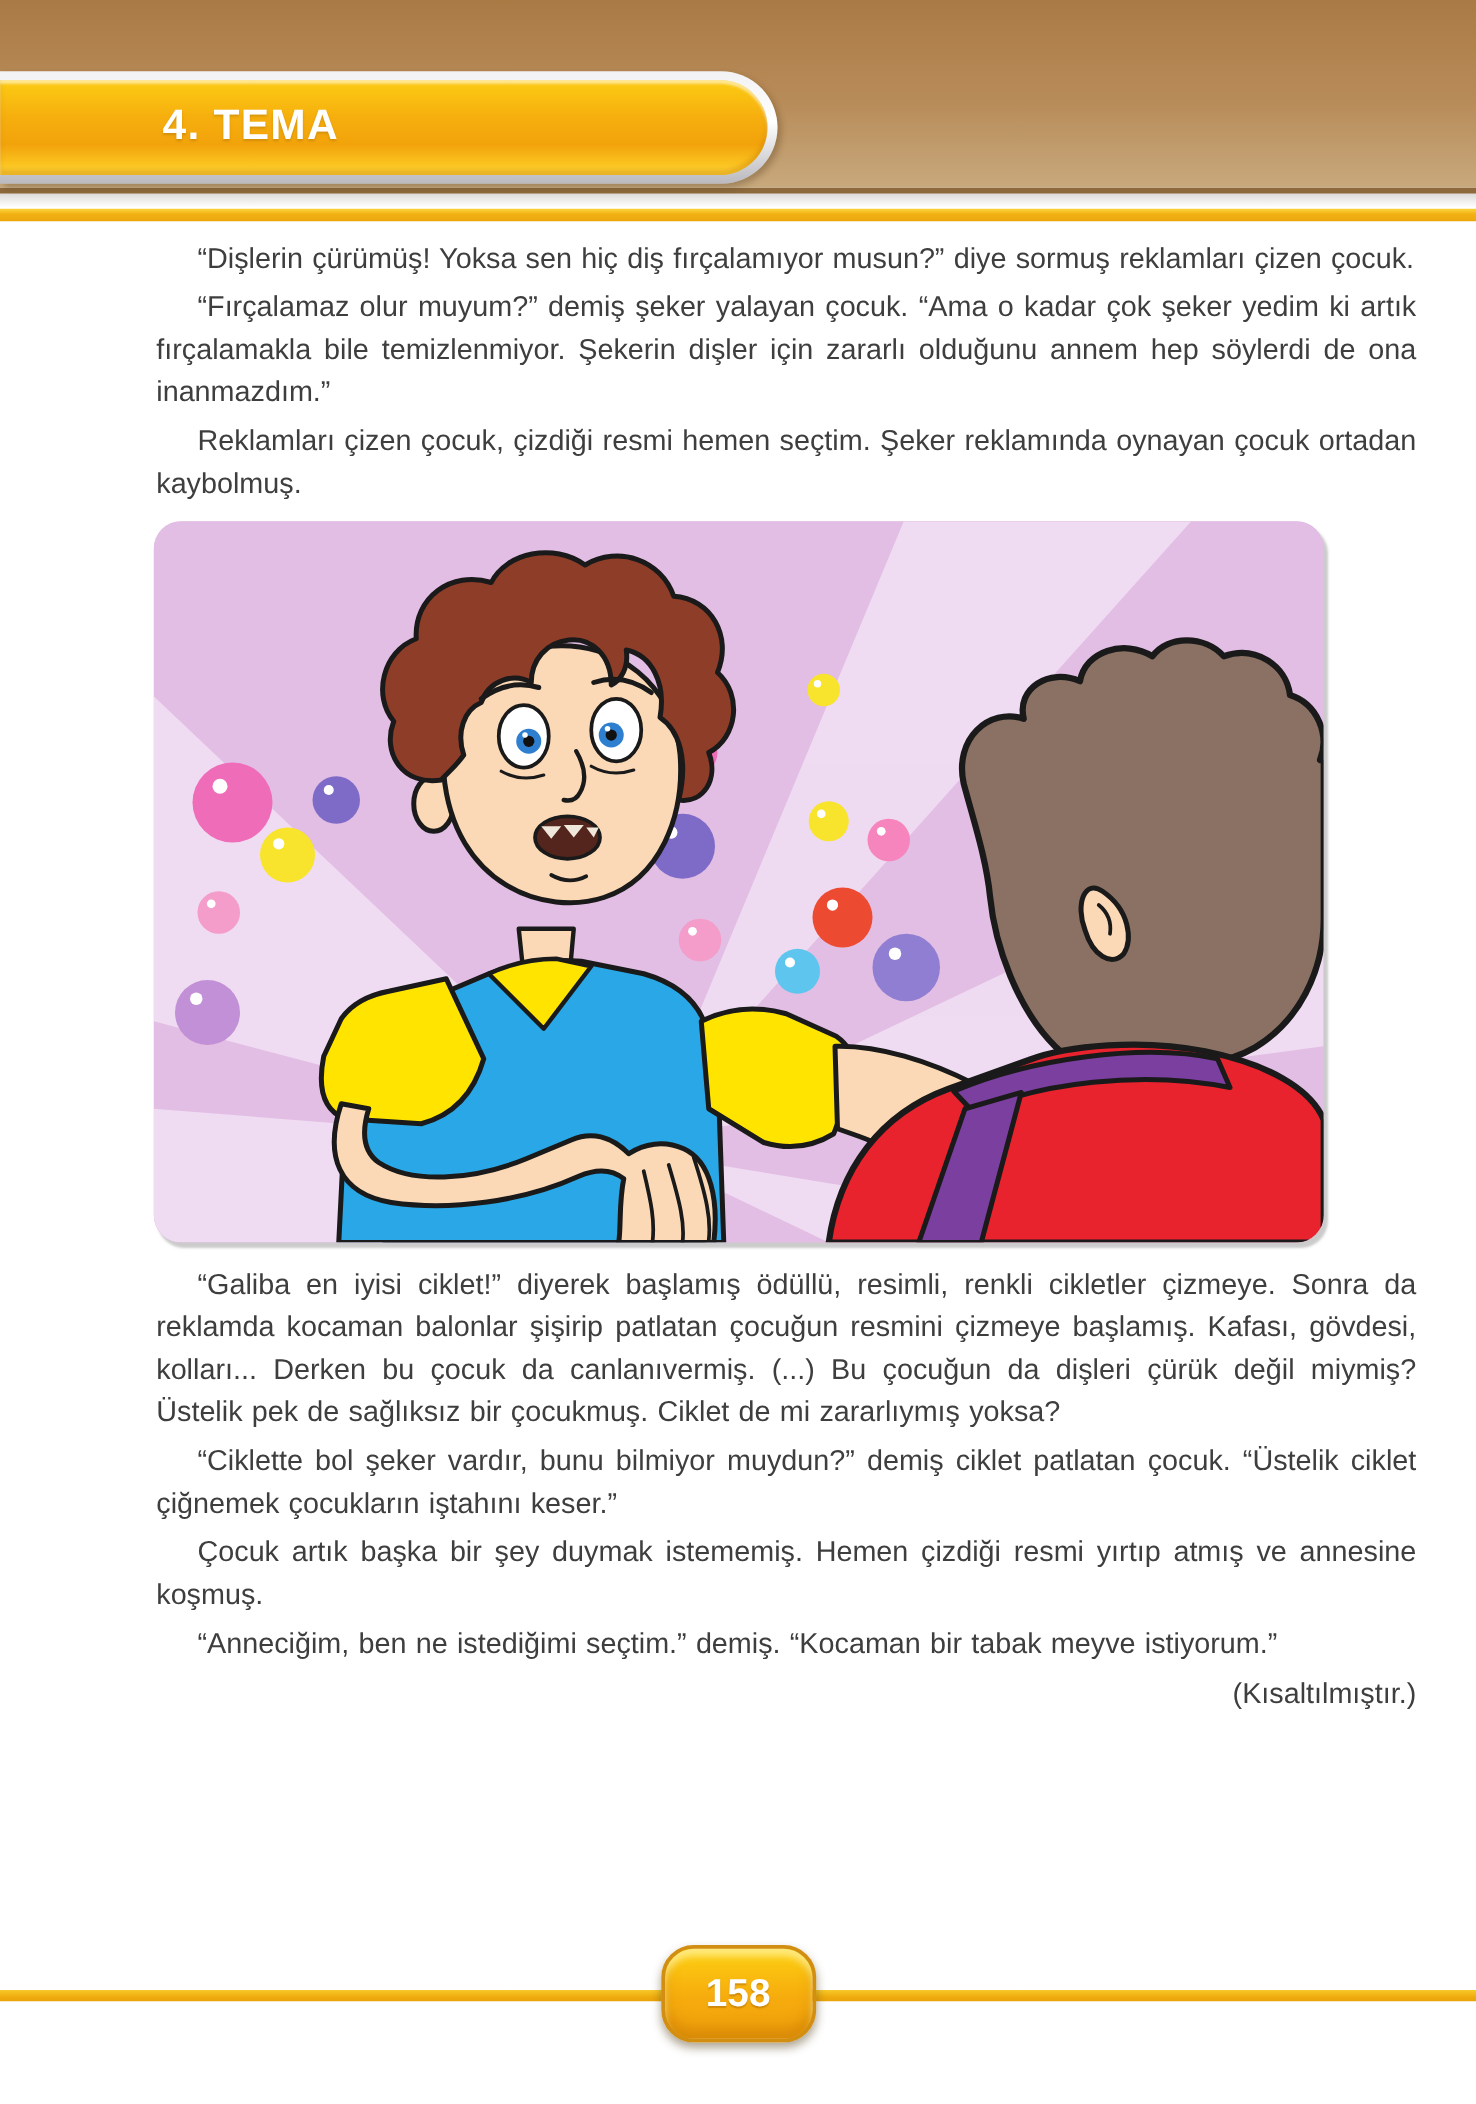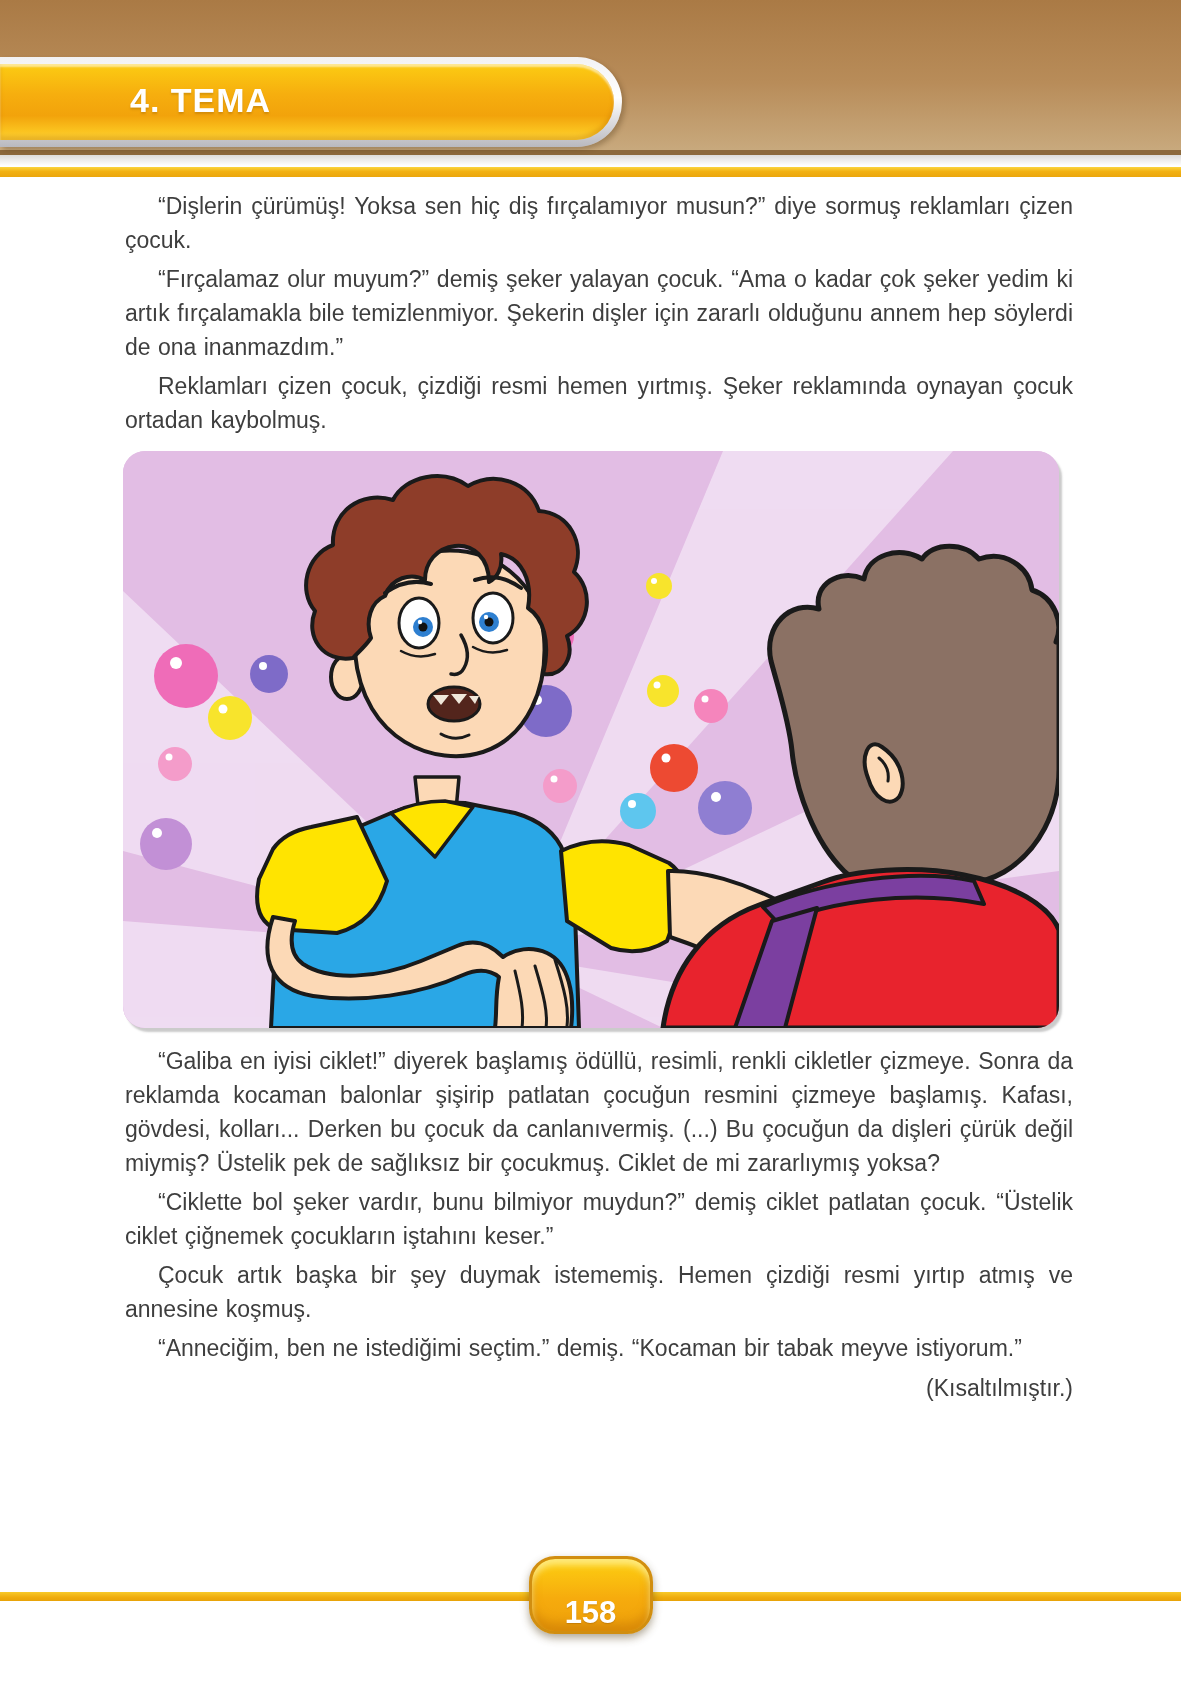--- a/index.html
+++ b/index.html
@@ -26,21 +26,21 @@
     border-radius:0 38px 38px 0;
     background:linear-gradient(180deg,#fccc13 0%,#f6ae0e 40%,#f2a30b 68%,#fbc31f 88%,#ffd93c 100%);
     box-shadow:inset 0 3px 2px rgba(255,255,255,.55), inset 0 -4px 4px rgba(190,110,0,.35);
   }
   .tema-text{
     position:absolute;left:130px;top:50%;transform:translateY(-54%);
     font-size:34px;font-weight:bold;color:#ffffff;letter-spacing:1px;
     text-shadow:0 2px 2px rgba(120,70,0,.25);
   }
   
-  .content{padding:12px 108px 0 125px;}
+  .content{padding:12px 48px 0 125px;}
   .content p{
     margin:0 0 5px 0;font-size:23px;line-height:34px;color:#3e3e3e;
     text-align:justify;text-indent:33px;word-spacing:1px;
   }
   figure.illus{
     margin:14px 0 16px -2px;width:936px;height:577px;
     border-radius:22px;overflow:hidden;
     box-shadow:3px 4px 2px rgba(140,140,140,.45);
     background:#e2bde4;
   }
@@ -52,21 +52,21 @@
   .footer-rule{
     position:absolute;left:0;top:1592px;width:100%;height:9px;
     background:linear-gradient(180deg,#f8ca2a 0%,#efac0e 60%,#e8a309 100%);
   }
   .page-badge{
     position:absolute;top:1556px;left:50%;transform:translateX(-50%);
     width:118px;height:72px;border-radius:26px;
     background:linear-gradient(180deg,#fdd012 0%,#f6ab0d 55%,#eea00a 100%);
     border:3px solid #d18e10;
     box-shadow:0 4px 8px rgba(80,60,20,.45), inset 0 6px 6px rgba(255,240,150,.8), inset 0 -8px 10px rgba(195,115,5,.5);
-    display:flex;align-items:flex-end;justify-content:center;
+    display:flex;align-items:center;justify-content:center;
   }
   .page-badge span{font-size:31px;font-weight:bold;color:#ffffff;text-shadow:0 1px 1px rgba(150,90,0,.4);}
 </style>
 </head>
 <body>
 
 <div class="page">
 
   <header class="header-band">
     <div class="tema-banner">
@@ -75,21 +75,21 @@
       </div>
     </div>
   </header>
   <div class="edge-dark"></div>
   <div class="edge-light"></div>
   <div class="gold-rule"></div>
 
   <main class="content">
     <p>“Dişlerin çürümüş! Yoksa sen hiç diş fırçalamıyor musun?” diye sormuş reklamları çizen çocuk.</p>
     <p>“Fırçalamaz olur muyum?” demiş şeker yalayan çocuk. “Ama o kadar çok şeker yedim ki artık fırçalamakla bile temizlenmiyor. Şekerin dişler için zararlı olduğunu annem hep söylerdi de ona inanmazdım.”</p>
-    <p>Reklamları çizen çocuk, çizdiği resmi hemen yırtmış. Şeker reklamında oynayan çocuk ortadan kaybolmuş.</p>
+    <p>Reklamları çizen çocuk, çizdiği resmi hemen seçtim. Şeker reklamında oynayan çocuk ortadan kaybolmuş.</p>
 
     <figure class="illus">
       <svg viewBox="0 0 936 577" xmlns="http://www.w3.org/2000/svg">
 
         <rect width="936" height="577" fill="#e2bde4"></rect>
         <g fill="#f3e3f5" opacity="0.8">
           <polygon points="380,500 0,140 0,400"></polygon>
           <polygon points="380,500 0,470 0,577 190,577"></polygon>
           <polygon points="390,505 540,577 830,577"></polygon>
           <polygon points="400,480 600,0 830,0"></polygon>

